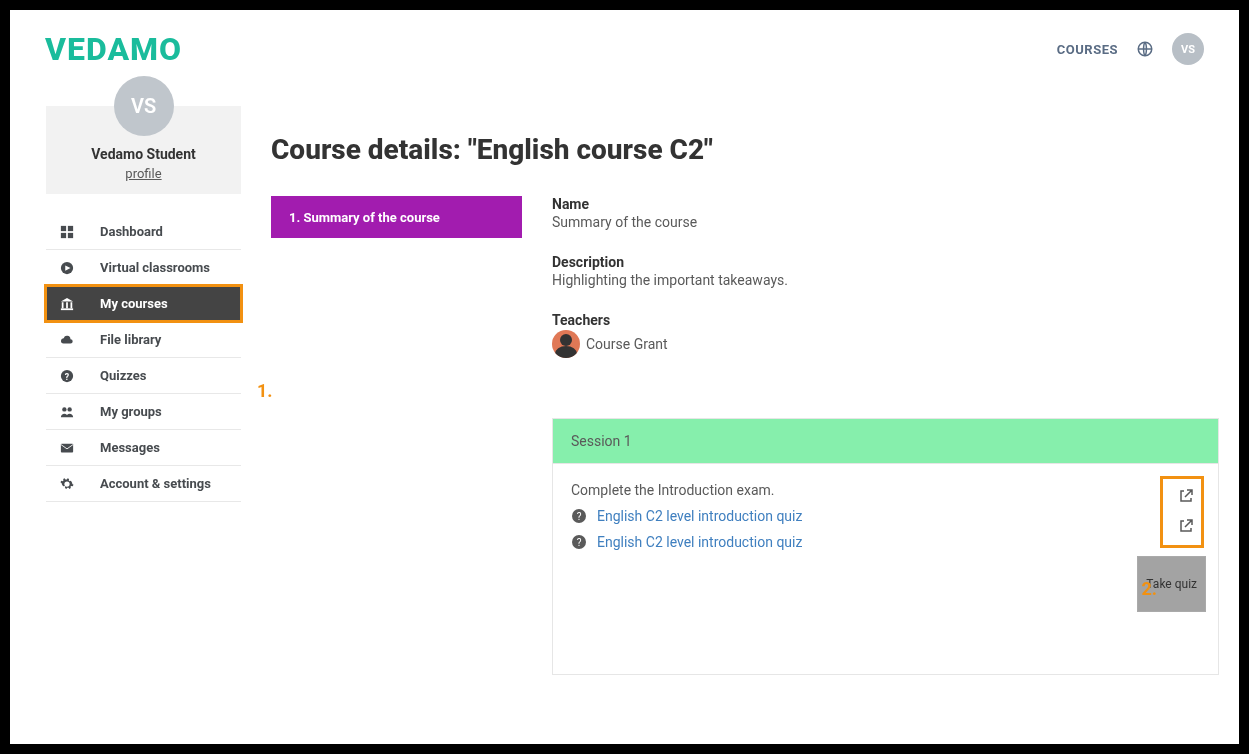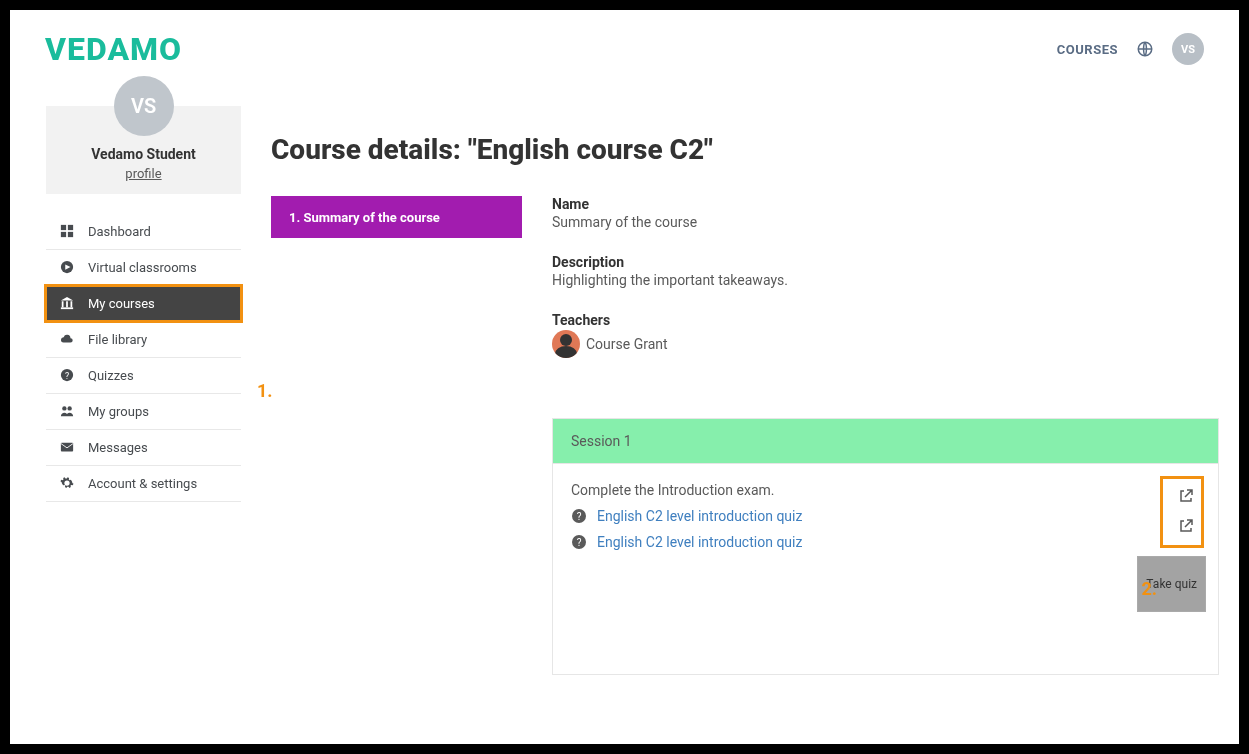--- a/index.html
+++ b/index.html
@@ -94,25 +94,25 @@
   color: #5a5a5a;
   text-decoration: underline;
   margin-top: 4px;
   display: inline-block;
 }
 .nav {
   margin-top: 20px;
 }
 .nav-item {
   display: flex;
-  align-items: flex-start;
-  gap: 14px;
+  align-items: flex-end;
+  gap: 26px;
   padding: 10px 14px;
   font-size: 13px;
-  font-weight: 400;
+  font-weight: 700;
   color: #474b4f;
   border-bottom: 1px solid #e8e8e8;
   cursor: pointer;
   position: relative;
 }
 .nav-item.active {
   background: #444444;
   color: #fff;
 }
 .nav-item .icon {

